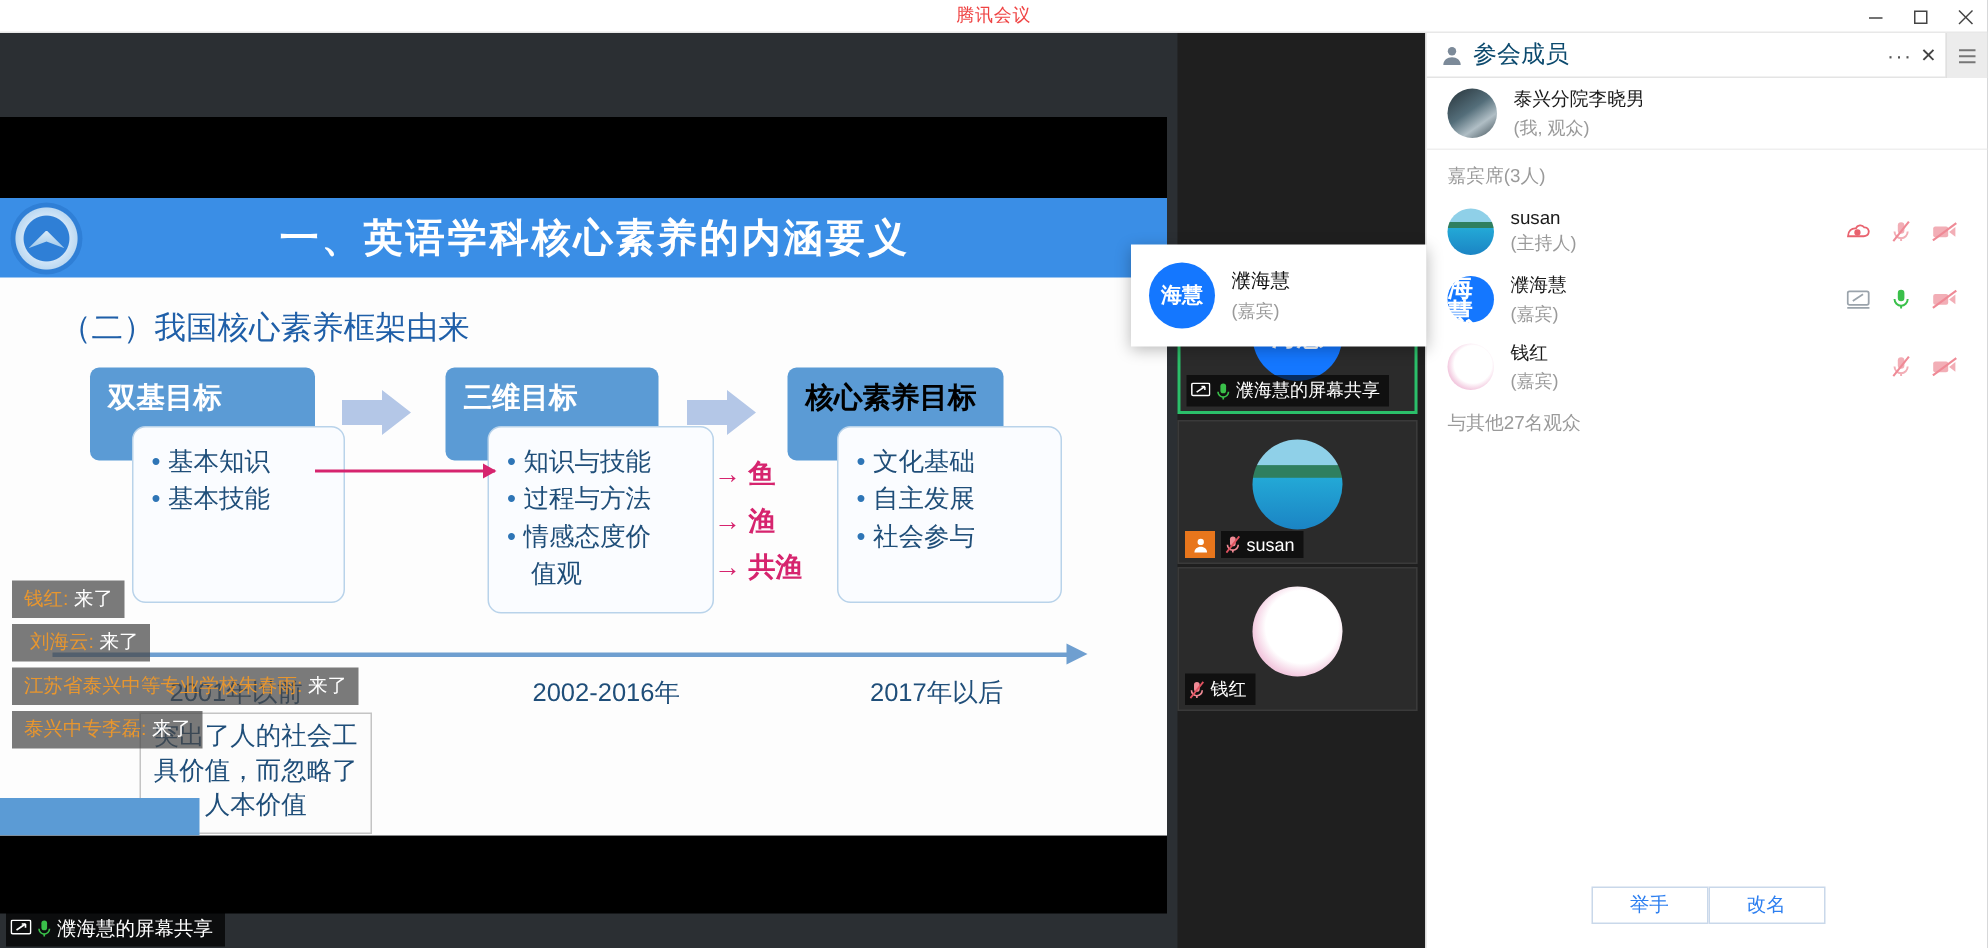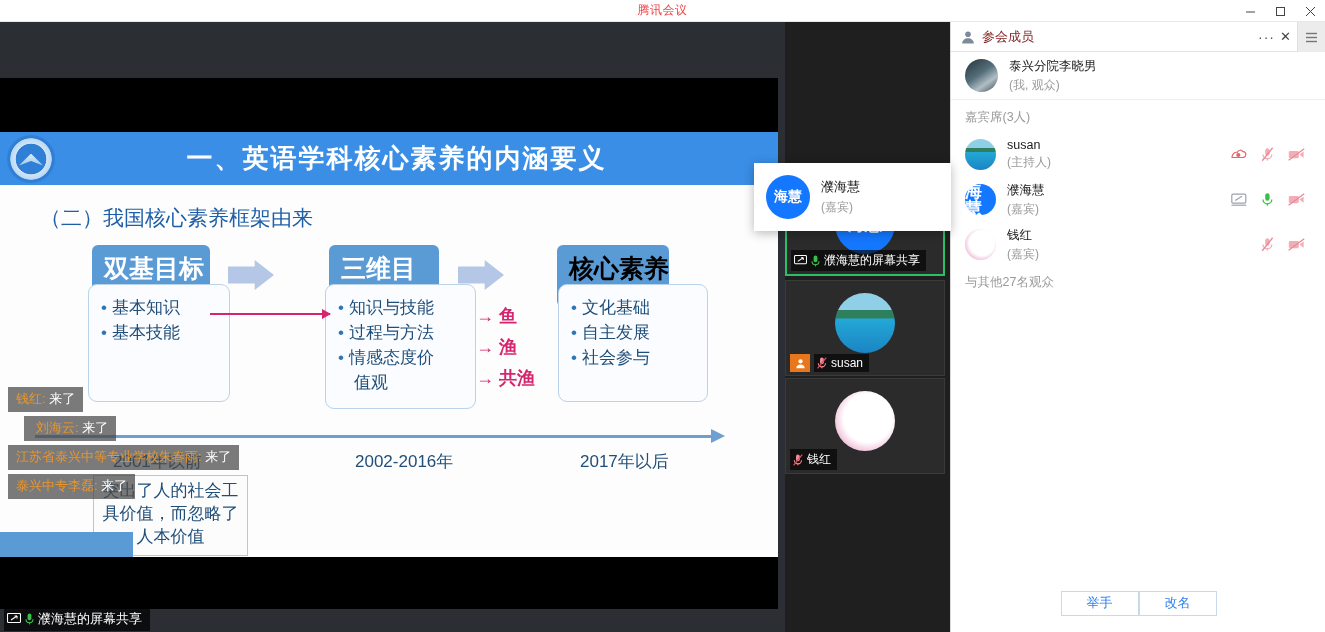--- a/index.html
+++ b/index.html
@@ -60,21 +60,21 @@
     letter-spacing: 2px; padding-right: 40px;
   }
   .slide-sub {
     position: absolute; left: 40px; top: 72px;
     color: #1f5fa8; font-size: 21px; font-weight: normal;
   }
 
   .boxcol { position: absolute; top: 113px; }
   .col-head {
     height: 62px; border-radius: 6px; background: #5b9bd5; color: #fff;
-    font-size: 25px; font-weight: bold; padding: 7px 0 0 12px; margin-left: 32px;
+    font-size: 19px; font-weight: bold; padding: 7px 0 0 12px;
   }
   .col-head.yellow { color: #000000; }
   .col-body {
     position: absolute; top: 39px; left: 28px;
     background: #fafcff; border: 1px solid #b9d3ea; border-radius: 9px;
     padding: 10px 14px 12px 12px;
   }
   .bullet { font-size: 17px; color: #1f4e79; line-height: 1.48; white-space: nowrap; }
   .bullet .dot { color: #2e75b6; margin-right: 5px; }
   .bullet.indent { padding-left: 16px; }
@@ -173,21 +173,21 @@
 
   
   .panel {
     position: absolute; left: 950px; top: 22px; width: 375px; height: 610px;
     background: #ffffff; border-left: 1px solid #d9d9d9;
   }
   .panel-head {
     height: 30px; border-bottom: 1px solid #e4e4e4; display: flex; align-items: center;
     padding-left: 10px; gap: 7px; position: relative;
   }
-  .panel-head .ptitle { font-size: 13px; color: #7f1d1d; }
+  .panel-head .ptitle { font-size: 16px; color: #0c4a6e; }
   .panel-head .dots { position: absolute; right: 50px; font-size: 14px; color: #555; letter-spacing: 1px; }
   .panel-head .xbtn { position: absolute; right: 34px; font-size: 13px; color: #444; }
   .panel-head .burger {
     position: absolute; right: 0; top: 0; width: 28px; height: 30px; background: #ececec;
     display: flex; align-items: center; justify-content: center; border-left: 1px solid #e0e0e0;
   }
 
   .me-row {
     height: 48px; display: flex; align-items: center; padding: 0 14px; gap: 11px;
     border-bottom: 1px solid #efefef;
@@ -301,21 +301,21 @@
       <div class="tl-label" style="left:580px;">2017年以后</div>
 
       <div class="note-box">突出了人的社会工具价值，而忽略了人本价值</div>
       <div class="slide-bottombar"></div>
 
       <div class="chat-overlay">
         <div class="chat-msg" style="left:8px; top:255px;">
           <span class="who">钱红:</span>
           <span>来了</span>
         </div>
-        <div class="chat-msg" style="left:24px; top:284px;padding-left:12px;">
+        <div class="chat-msg" style="left:8px; top:284px;padding-left:12px;">
           <span class="who">刘海云:</span>
           <span>来了</span>
         </div>
         <div class="chat-msg" style="left:8px; top:313px;">
           <span class="who">江苏省泰兴中等专业学校朱春雨:</span>
           <span>来了</span>
         </div>
         <div class="chat-msg" style="left:8px; top:342px;">
           <span class="who">泰兴中专李磊:</span>
           <span>来了</span>

